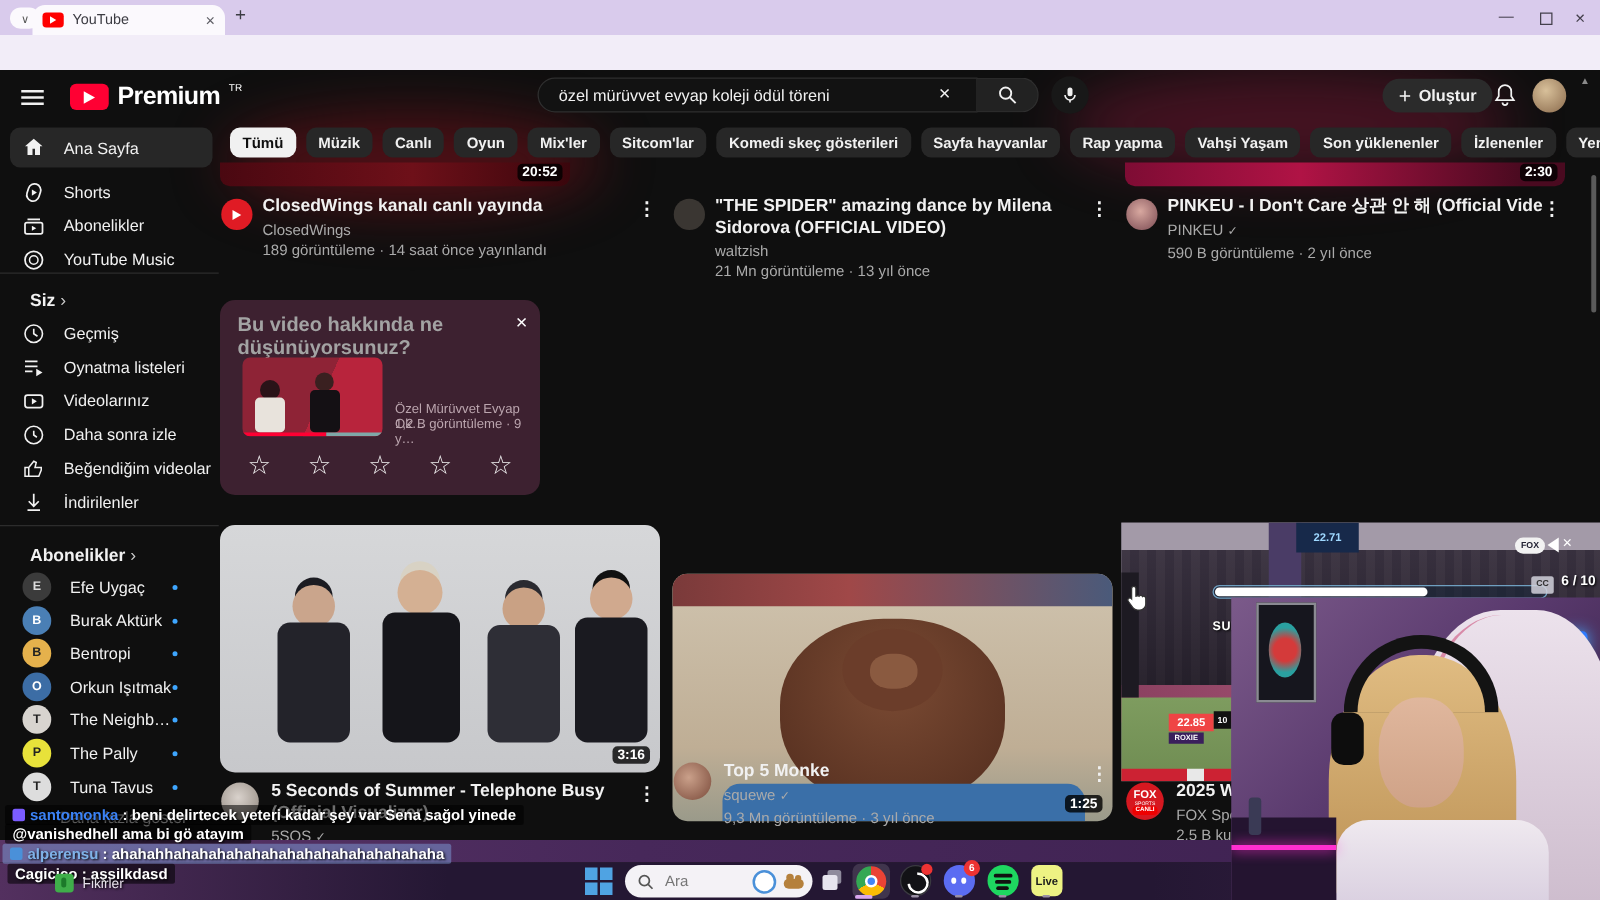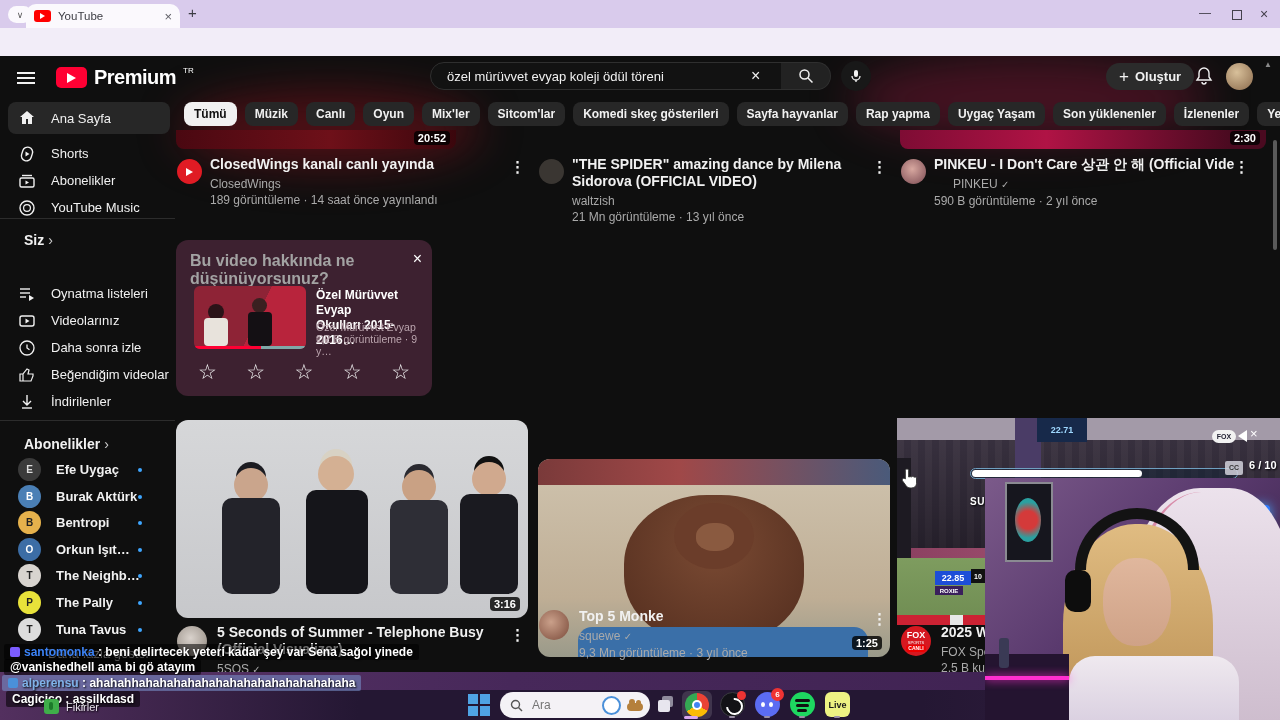--- a/index.html
+++ b/index.html
@@ -38,21 +38,21 @@
   .chiprow{left:184px;top:46px;display:flex;gap:8px;}
   .chip{height:24px;padding:0 10px;border-radius:8px;background:#272727;color:#f1f1f1;font-size:12px;font-weight:bold;display:flex;align-items:center;white-space:nowrap;}
   .chip.sel{background:#f1f1f1;color:#0f0f0f;}
   
   .sbi{left:8px;width:162px;height:27px;display:flex;align-items:center;gap:15px;padding-left:10px;box-sizing:border-box;color:#f1f1f1;font-size:13px;border-radius:8px;}
   .sbi svg{flex:none;}
   .sbhead{color:#f1f1f1;font-size:14px;font-weight:bold;}
   .divi{left:0;width:175px;height:1px;background:#2c2c2c;}
   .subav{width:23px;height:23px;border-radius:50%;flex:none;display:flex;align-items:center;justify-content:center;font-size:10px;color:#222;font-weight:bold;}
   .bluedot{position:absolute;left:130px;width:4px;height:4px;border-radius:50%;background:#3ea6ff;}
-  .subname{width:84px;overflow:hidden;white-space:nowrap;text-overflow:ellipsis;font-weight:bold;}
+  .subname{width:84px;overflow:hidden;white-space:nowrap;text-overflow:ellipsis;}
   
   .badge{position:absolute;background:rgba(0,0,0,.8);color:#fff;font-size:11px;font-weight:bold;padding:1px 4px;border-radius:4px;}
   .vtitle{color:#f1f1f1;font-size:14px;font-weight:bold;line-height:17px;}
   .vmeta{color:#aaa;font-size:12px;line-height:16px;}
   .kebab{color:#f1f1f1;font-size:15px;font-weight:bold;}
   .chk{display:inline-block;color:#aaa;font-size:10px;}
   .cav{border-radius:50%;flex:none;}
   
   .survey{left:176px;top:184px;width:256px;height:156px;background:#3d2130;border-radius:12px;}
   .star{color:#f1f1f1;font-size:21px;}
@@ -175,21 +175,21 @@
     <div class="abs chiprow">
       <span class="chip sel">Tümü</span>
       <span class="chip">Müzik</span>
       <span class="chip">Canlı</span>
       <span class="chip">Oyun</span>
       <span class="chip">Mix'ler</span>
       <span class="chip">Sitcom'lar</span>
       <span class="chip">Komedi skeç gösterileri</span>
       <span class="chip">Sayfa hayvanlar</span>
       <span class="chip">Rap yapma</span>
-      <span class="chip">Uygaç Yaşam</span>
+      <span class="chip">Vahşi Yaşam</span>
       <span class="chip">Son yüklenenler</span>
       <span class="chip">İzlenenler</span>
       <span class="chip">Yeni öneriler</span>
     </div>
 
     <div class="abs sbi" style="top:46px;background:#272727;height:32px;">
       <svg width="18" height="18" viewBox="0 0 18 18">
           <path d="M9 2 2 8h2v7h4v-5h2v5h4V8h2z" fill="#f1f1f1"></path>
         </svg>
       <span>Ana Sayfa</span>
@@ -212,20 +212,27 @@
     <div class="abs sbi" style="top:138px;">
       <svg width="18" height="18" viewBox="0 0 18 18">
           <circle cx="9" cy="9" r="7" fill="none" stroke="#f1f1f1" stroke-width="1.4"></circle>
           <circle cx="9" cy="9" r="3.4" fill="none" stroke="#f1f1f1" stroke-width="1.2"></circle>
         </svg>
       <span>YouTube Music</span>
     </div>
     <div class="abs divi" style="top:162px;"></div>
     <div class="abs sbhead" style="left:24px;top:176px;">
       <span>Siz</span> <span style="font-weight:normal;color:#ccc;">›</span>
+    </div>
+    <div class="abs sbi" style="top:197px;">
+      <svg width="18" height="18" viewBox="0 0 18 18">
+          <circle cx="9" cy="9" r="7" fill="none" stroke="#f1f1f1" stroke-width="1.3"></circle>
+          <path d="M9 5v4l3 2" fill="none" stroke="#f1f1f1" stroke-width="1.3"></path>
+        </svg>
+      <span>Geçmiş</span>
     </div>
     <div class="abs sbi" style="top:224px;">
       <svg width="18" height="18" viewBox="0 0 18 18">
           <line x1="2" y1="4" x2="12" y2="4" stroke="#f1f1f1" stroke-width="1.4"></line>
           <line x1="2" y1="8" x2="12" y2="8" stroke="#f1f1f1" stroke-width="1.4"></line>
           <line x1="2" y1="12" x2="8" y2="12" stroke="#f1f1f1" stroke-width="1.4"></line>
           <path d="M11 10v6l5-3z" fill="#f1f1f1"></path>
         </svg>
       <span>Oynatma listeleri</span>
     </div>
@@ -294,21 +301,21 @@
     <div class="abs sbi" style="top:560px;">
       <span class="subav" style="background:#dddddd;">T</span>
       <span class="subname">Tuna Tavus</span>
         <span class="bluedot"></span>
     </div>
     <div class="abs" style="left:48px;top:590px;color:#cfcfcf;font-size:13px;">Daha fazla göster</div>
 
     <div class="abs" style="left:176px;top:74px;width:280px;height:19px;border-radius:0 0 8px 8px;background:linear-gradient(90deg,#4a0811,#6e1019 55%,#3a060c);">
       <span class="badge" style="right:6px;top:1px;">20:52</span>
     </div>
-    <div class="abs" style="left:900px;top:74px;width:352px;height:19px;border-radius:0 0 8px 8px;background:linear-gradient(90deg,#7e0c34,#b01345 40%,#4a0a20 90%);padding-left:14px;">
+    <div class="abs" style="left:900px;top:74px;width:352px;height:19px;border-radius:0 0 8px 8px;background:linear-gradient(90deg,#7e0c34,#b01345 40%,#4a0a20 90%);">
       <span class="badge" style="right:6px;top:1px;">2:30</span>
     </div>
 
     <div class="abs" style="left:177px;top:100px;width:350px;">
       <div class="cav" style="position:absolute;left:0;top:3px;width:25px;height:25px;background:#e01b24;display:flex;align-items:center;justify-content:center;">
           <span style="width:0;height:0;border-left:7px solid #fff;border-top:4px solid transparent;border-bottom:4px solid transparent;"></span>
         </div>
       <div class="vtitle" style="margin-left:33px;">ClosedWings kanalı canlı yayında</div>
       <div class="vmeta" style="margin-left:33px;margin-top:3px;">ClosedWings</div>
       <div class="vmeta" style="margin-left:33px;">189 görüntüleme · 14 saat önce yayınlandı</div>
@@ -319,39 +326,35 @@
       <div class="cav" style="position:absolute;left:0;top:3px;width:25px;height:25px;background:#3a3632;"></div>
       <div class="vtitle" style="margin-left:33px;width:290px;">"THE SPIDER" amazing dance by Milena Sidorova (OFFICIAL VIDEO)</div>
       <div class="vmeta" style="margin-left:33px;margin-top:3px;">waltzish</div>
       <div class="vmeta" style="margin-left:33px;">21 Mn görüntüleme · 13 yıl önce</div>
       <div class="kebab" style="position:absolute;right:2px;top:2px;">⋮</div>
     </div>
 
     <div class="abs" style="left:901px;top:100px;width:350px;">
       <div class="cav" style="position:absolute;left:0;top:3px;width:25px;height:25px;background:radial-gradient(circle at 45% 40%,#d8a8a0,#7a4a52);"></div>
       <div class="vtitle" style="margin-left:33px;width:300px;white-space:nowrap;overflow:hidden;">PINKEU - I Don't Care 상관 안 해 (Official Video)</div>
-      <div class="vmeta" style="margin-left:52px;margin-top:3px;"><span>PINKEU</span> <span class="chk">✓</span></div>
+      <div class="vmeta" style="margin-left:33px;margin-top:3px;"><span>PINKEU</span> <span class="chk">✓</span></div>
       <div class="vmeta" style="margin-left:33px;">590 B görüntüleme · 2 yıl önce</div>
       <div class="kebab" style="position:absolute;right:2px;top:2px;">⋮</div>
     </div>
 
     <div class="abs survey">
       <div style="position:absolute;left:14px;top:12px;width:212px;color:#a3a3a3;font-size:16px;font-weight:bold;">Bu video hakkında ne düşünüyorsunuz?</div>
       <div style="position:absolute;right:10px;top:10px;color:#fff;font-size:16px;">×</div>
       <div style="position:absolute;left:18px;top:46px;width:112px;height:63px;border-radius:6px;background:linear-gradient(115deg,#8e2336 0 55%,#b8243c 55%);overflow:hidden;">
         <div style="position:absolute;left:14px;top:18px;width:16px;height:16px;border-radius:50%;background:#2a1318;"></div>
         <div style="position:absolute;left:10px;top:32px;width:24px;height:28px;border-radius:4px;background:#e8e3dc;"></div>
         <div style="position:absolute;left:58px;top:12px;width:15px;height:15px;border-radius:50%;background:#3a2020;"></div>
         <div style="position:absolute;left:54px;top:26px;width:24px;height:34px;border-radius:4px;background:#141014;"></div>
         <div style="position:absolute;left:0;bottom:0;width:60%;height:3px;background:#f03;"></div>
         <div style="position:absolute;left:60%;bottom:0;width:40%;height:3px;background:#7fa8a8;"></div>
-      </div>
-      <div style="position:absolute;left:140px;top:48px;color:#fff;font-size:12px;font-weight:bold;line-height:15px;">
-        <div>Özel Mürüvvet Evyap</div>
-        <div>Okulları 2015-2016…</div>
       </div>
       <div style="position:absolute;left:140px;top:81px;color:#bba5ae;font-size:10.5px;">Özel Mürüvvet Evyap Ok…</div>
       <div style="position:absolute;left:140px;top:93px;color:#bba5ae;font-size:10.5px;">1,2 B görüntüleme  · 9 y…</div>
       <div style="position:absolute;left:22px;top:120px;width:212px;display:flex;justify-content:space-between;">
         <span class="star">☆</span>
         <span class="star">☆</span>
         <span class="star">☆</span>
         <span class="star">☆</span>
         <span class="star">☆</span>
       </div>
@@ -463,21 +466,21 @@
 
   <div class="abs pip">
     <div style="position:absolute;left:0;top:0;width:383px;height:22px;background:#a39aa8;"></div>
     <div style="position:absolute;left:0;top:22px;width:383px;height:110px;background:repeating-linear-gradient(90deg,#756d7a 0 7px,#665e6e 7px 14px),linear-gradient(180deg,#8a8290,#5a5360);background-blend-mode:multiply;"></div>
     <div style="position:absolute;left:118px;top:0;width:26px;height:140px;background:#4a3c66;"></div>
     <div style="position:absolute;left:140px;top:0;width:50px;height:24px;background:#17294a;display:flex;align-items:center;justify-content:center;">
       <span style="color:#9fd8ff;font-size:9px;font-weight:bold;">22.71</span>
     </div>
     <div style="position:absolute;left:0;top:130px;width:383px;height:30px;background:linear-gradient(90deg,#8a4060,#a05070 40%,#7a3050);"></div>
     <div style="position:absolute;left:0;top:140px;width:88px;height:67px;background:linear-gradient(180deg,#7e9c5f,#6f8c52);"></div>
-    <div style="position:absolute;left:38px;top:153px;width:36px;height:14px;background:#1d4ed8;display:flex;align-items:center;justify-content:center;">
+    <div style="position:absolute;left:38px;top:153px;width:36px;height:14px;background:#ef4444;display:flex;align-items:center;justify-content:center;">
       <span class="scoretag" style="font-size:9px;">22.85</span>
     </div>
     <div style="position:absolute;left:74px;top:151px;width:14px;height:14px;background:#111;display:flex;align-items:center;justify-content:center;">
       <span class="scoretag" style="font-size:7px;">10</span>
     </div>
     <div style="position:absolute;left:38px;top:168px;width:28px;height:9px;background:#3a1f5c;display:flex;align-items:center;justify-content:center;">
       <span class="scoretag" style="font-size:6px;">ROXIE</span>
     </div>
     <div style="position:absolute;left:0;top:197px;width:88px;height:10px;background:linear-gradient(90deg,#cc2233 0 60%,#e8e8e8 60% 75%,#cc2233 75%);"></div>
     <div style="position:absolute;left:0;top:40px;width:14px;height:100px;background:#1d1a22;"></div>

